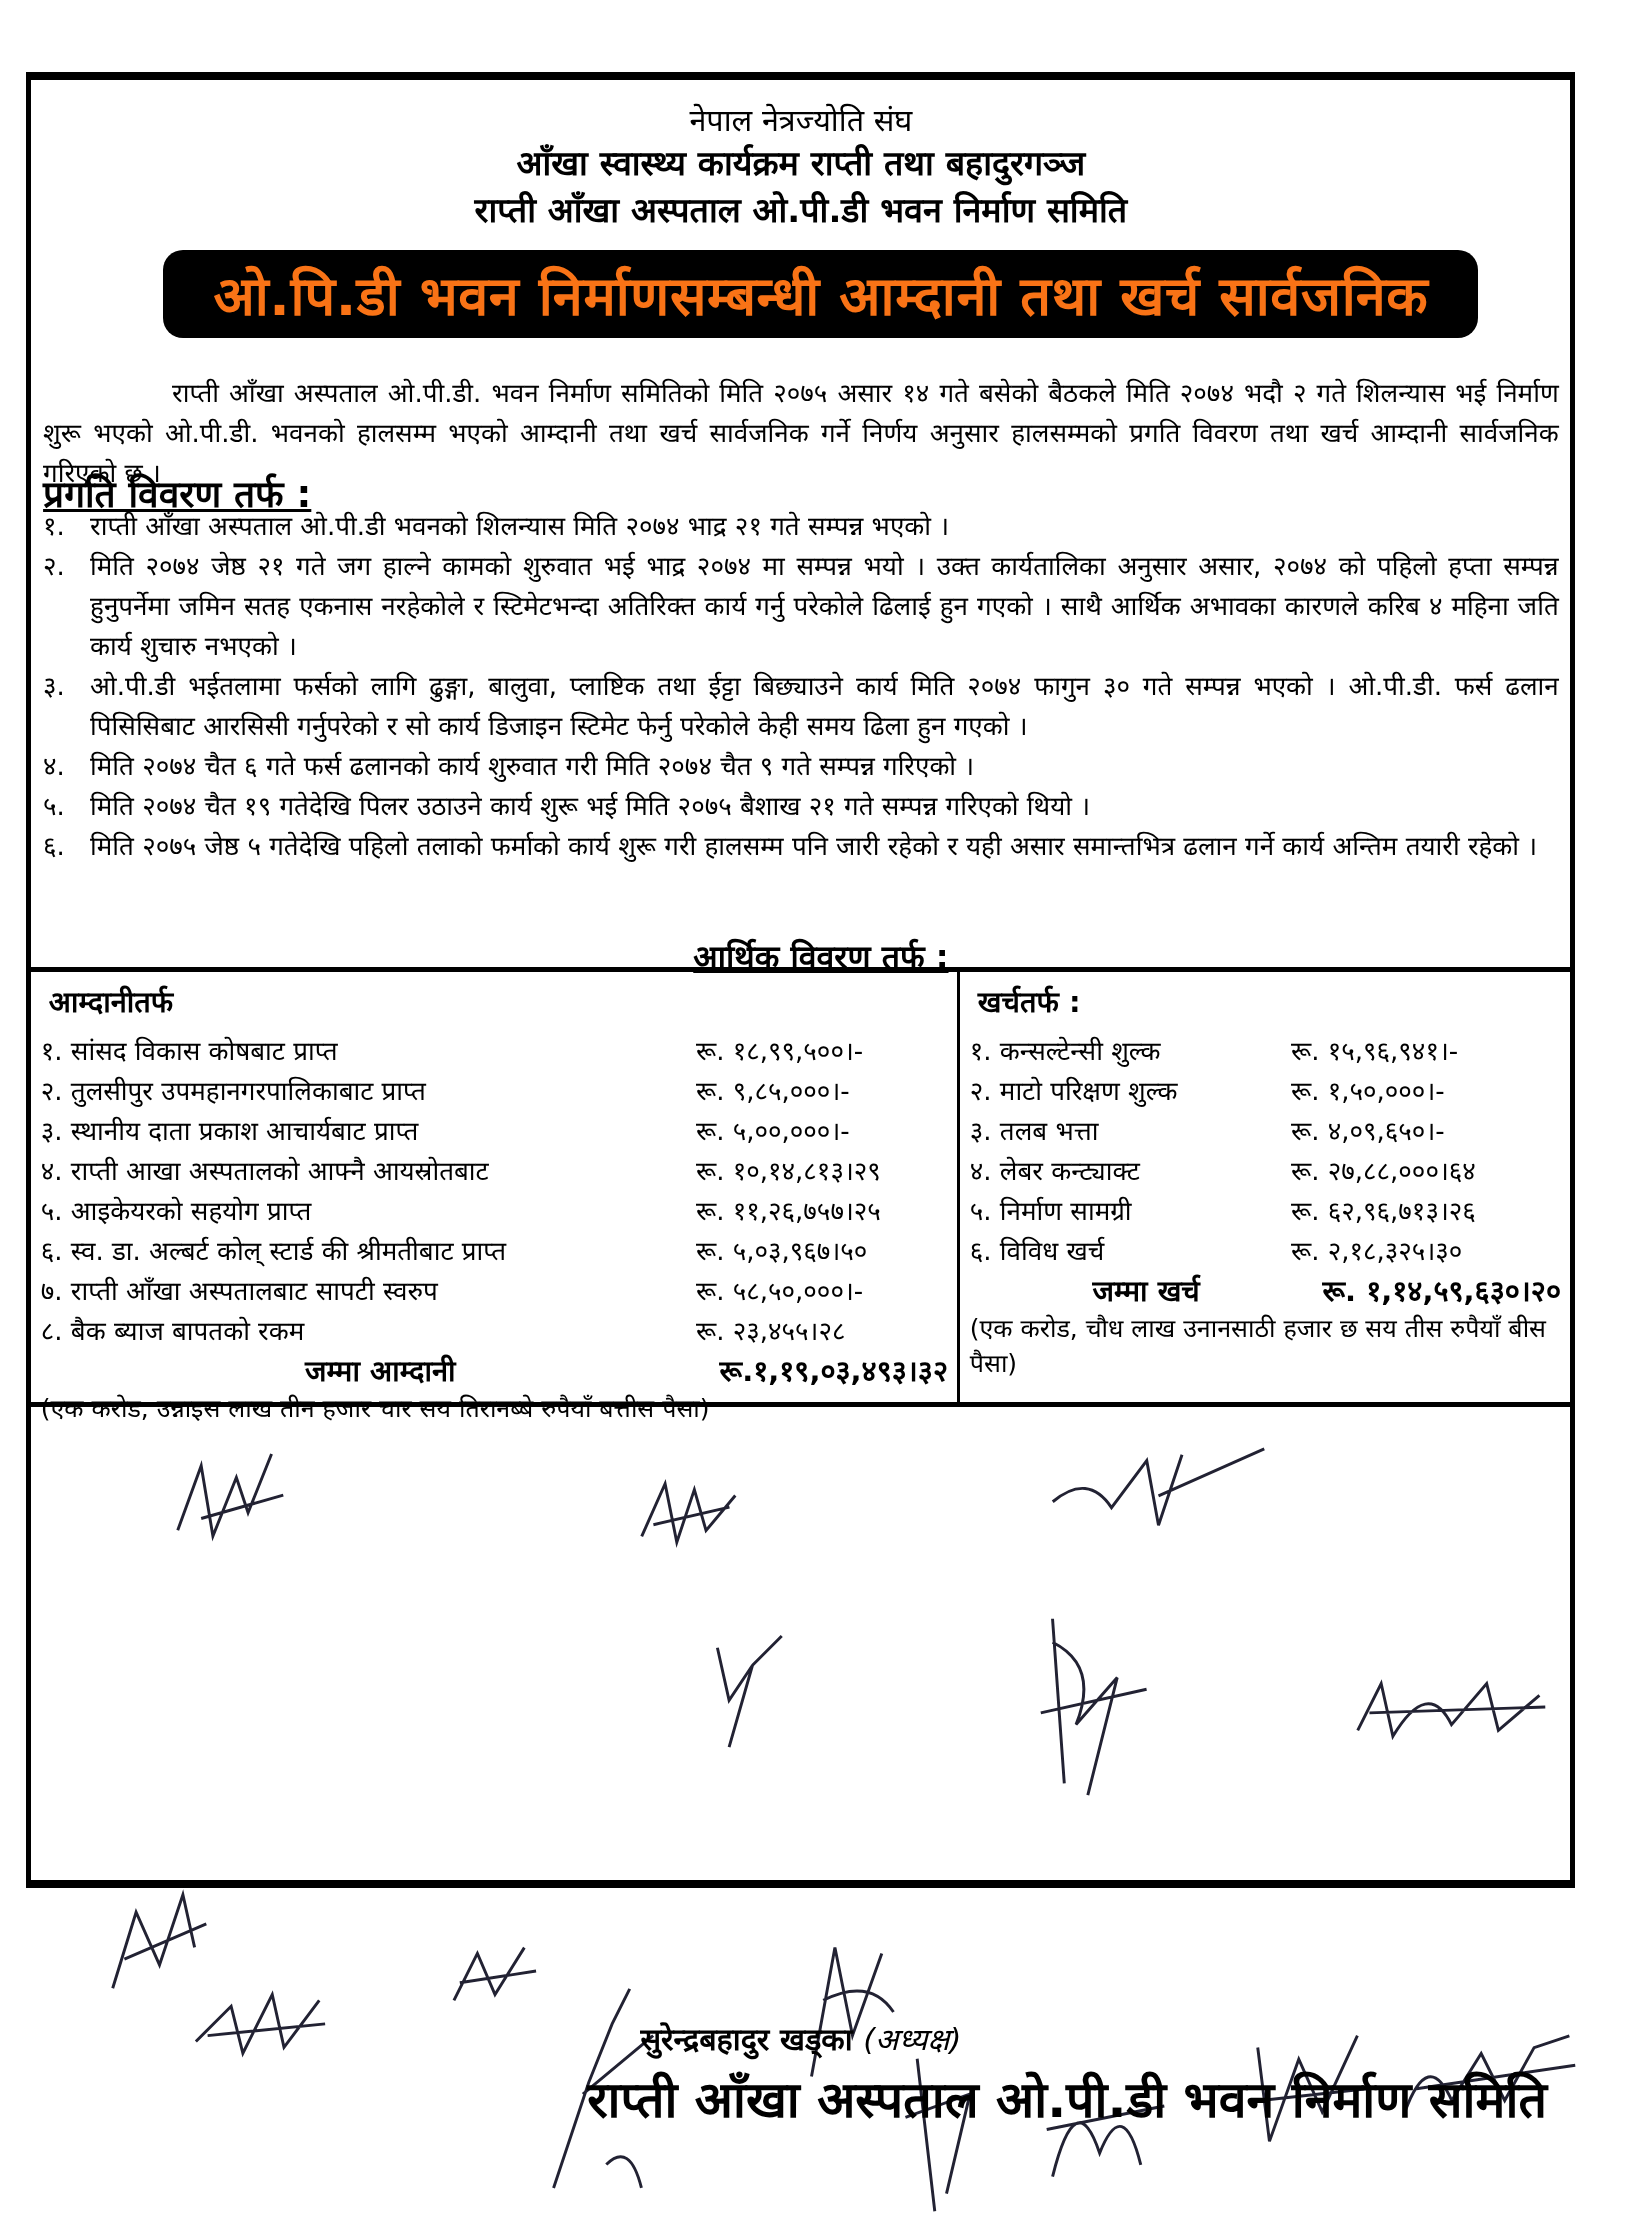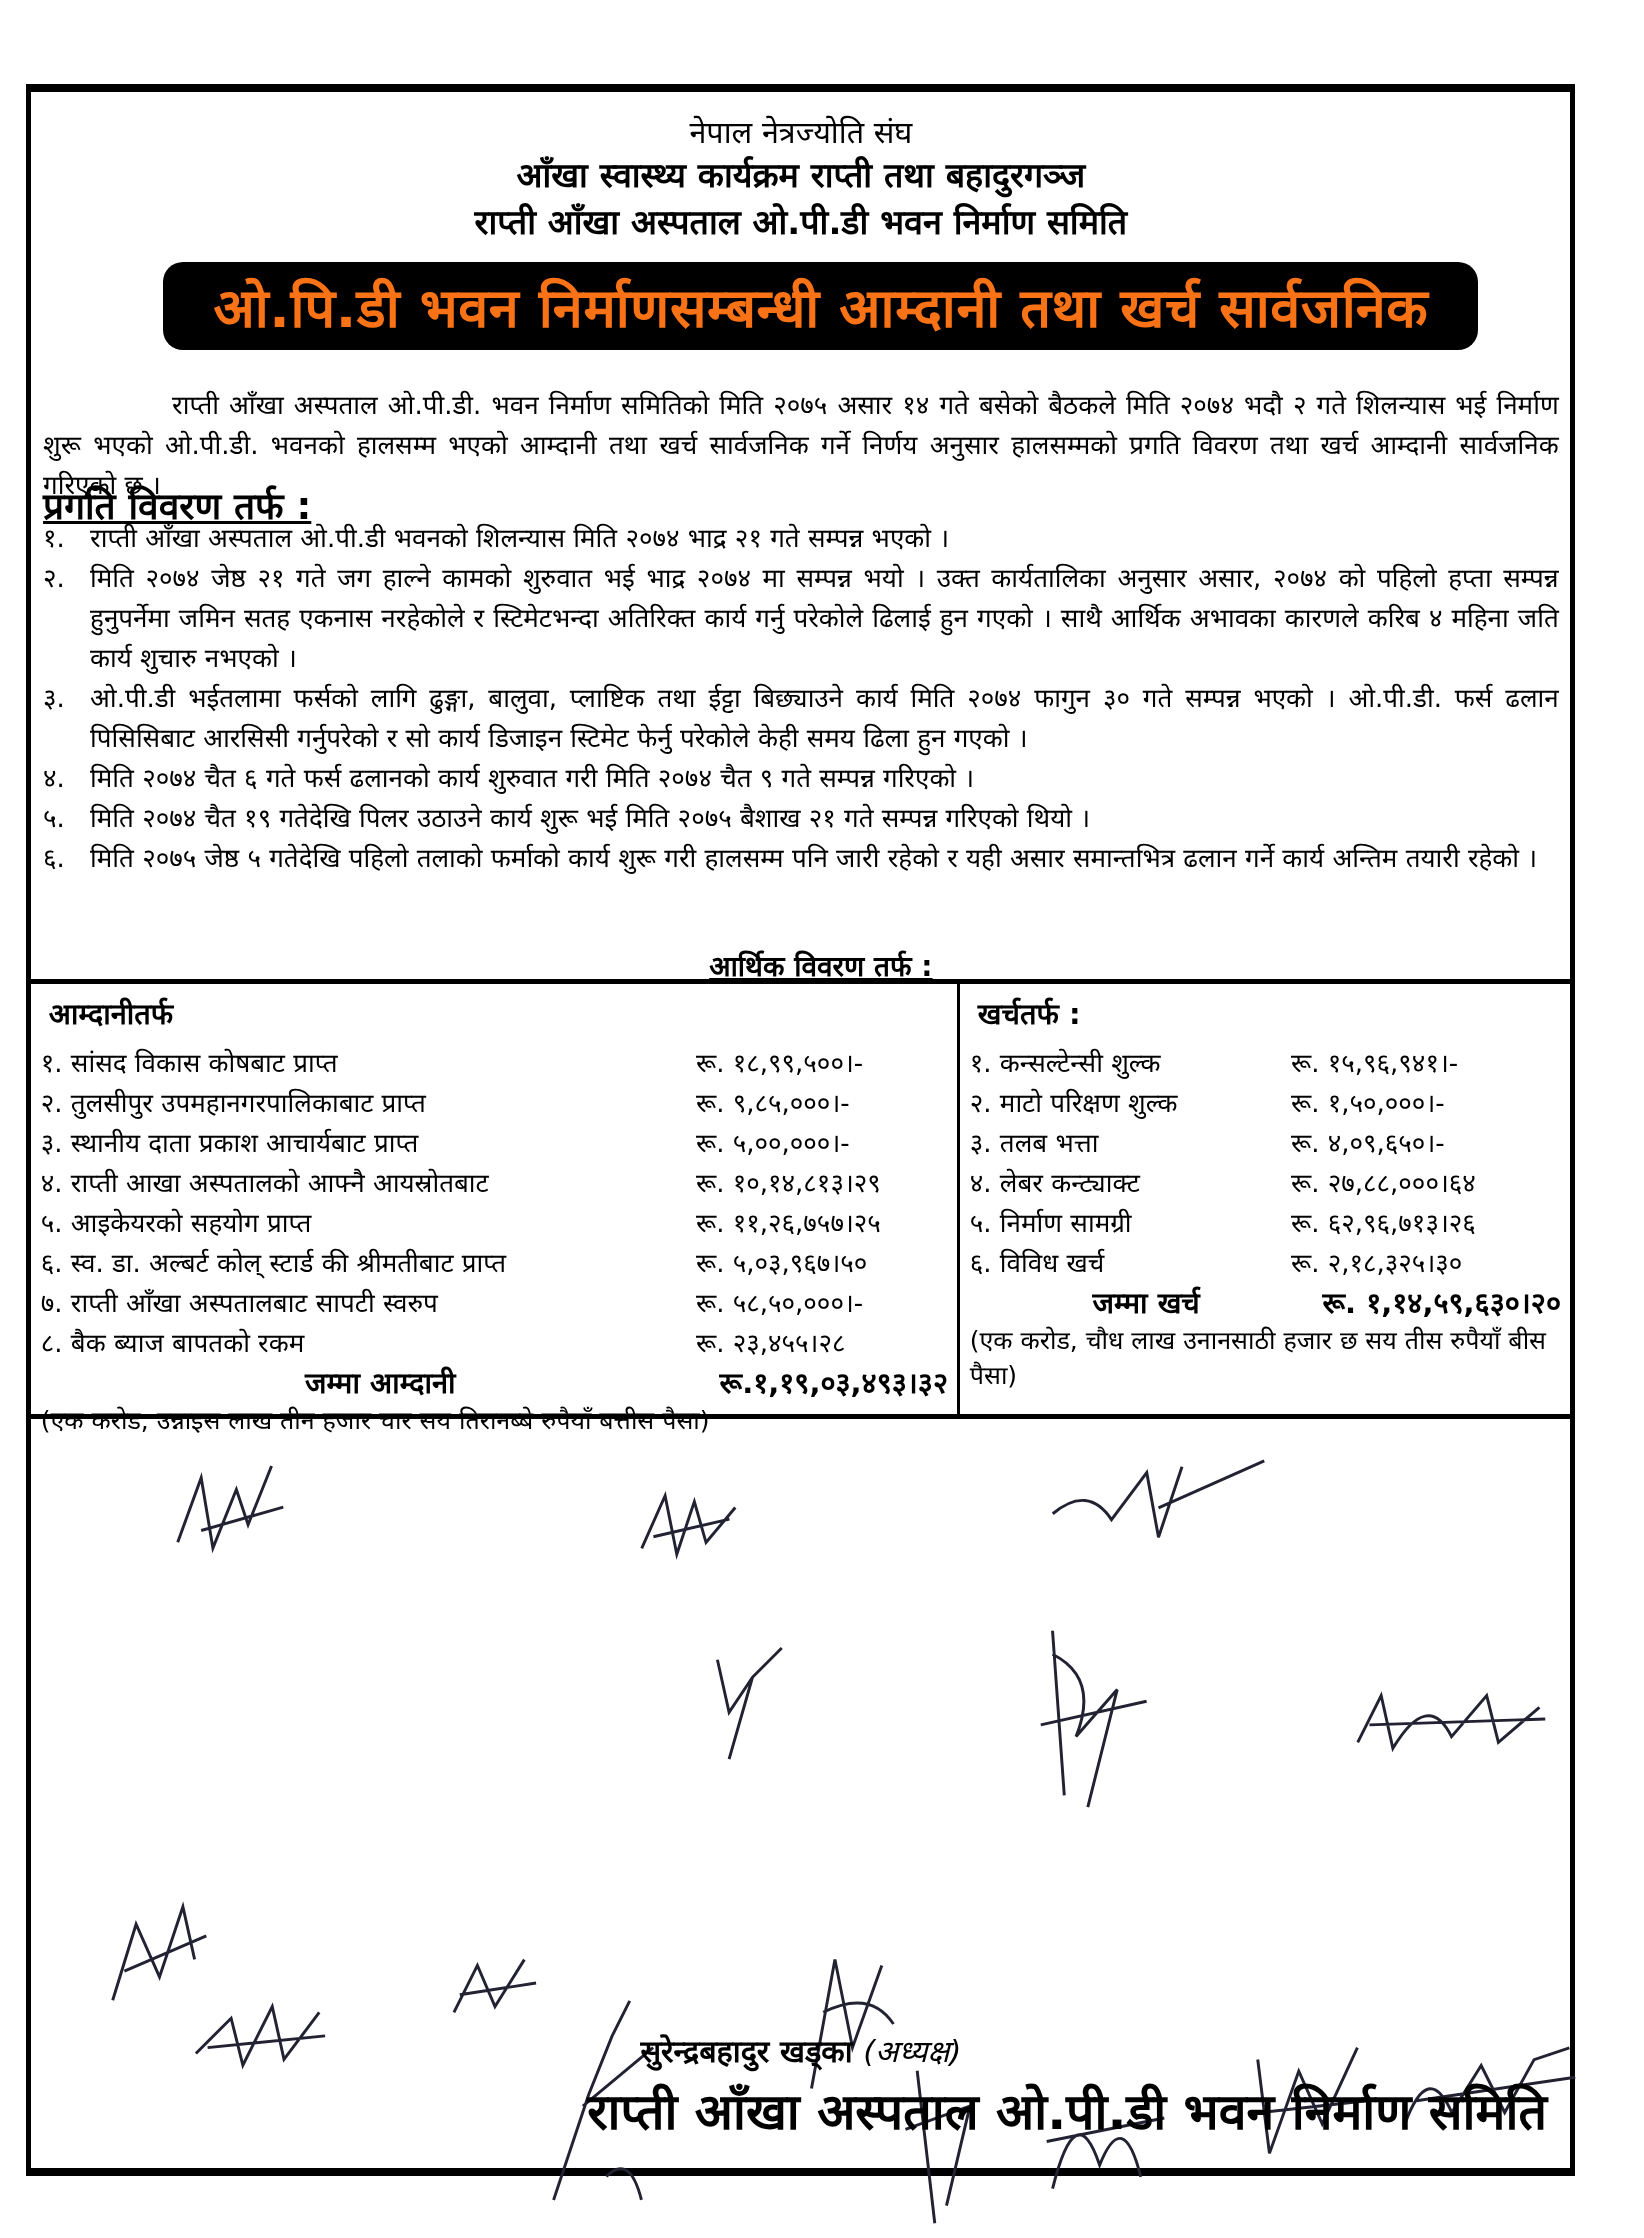--- a/index.html
+++ b/index.html
@@ -1,35 +1,35 @@
 <!DOCTYPE html>
 <html style="font-size:9.4px"><head>
 <meta charset="utf-8">
 <style>
   html, body { margin: 0; padding: 0; background: #ffffff; }
   body { width: 1645px; height: 2239px; position: relative; overflow: hidden;
          font-family: "DejaVu Sans", sans-serif; color: #000; }
-  .frame { position: absolute; left: 26.4px; top: 84px; width: 1549px; height: 2092px;
+  .frame { position: absolute; left: 26.4px; top: 72px; width: 1549px; height: 1816px;
            border: 5.3px solid #000; border-top-width: 8.8px; border-bottom-width: 8.8px; box-sizing: border-box; }
   .center { text-align: center; }
   .org { position: absolute; left: 0; right: 0; top: 17.6px; font-size: 30.5px; font-weight: normal; }
   .prog { position: absolute; left: 0; right: 0; top: 59px; font-size: 34px; font-weight: bold; }
   .committee { position: absolute; left: 0; right: 0; top: 106px; font-size: 34px; font-weight: bold; }
   .banner { position: absolute; left: 132px; top: 170px; width: 1315px; height: 88px;
             background: #000; color: #f97316; border-radius: 20px; font-size: 54px; font-weight: bold;
             display: flex; align-items: center; justify-content: center; letter-spacing: 0.6px; }
   .intro { position: absolute; left: 11.7px; right: 11.7px; top: 267px; font-size: 26px; line-height: 40px;
            text-align: justify; text-indent: 129px; }
   .section-h { position: absolute; left: 11.7px; top: 387px; font-size: 37px; font-weight: bold; text-decoration: underline; }
   .progress { position: absolute; left: 11.7px; right: 11.7px; top: 426px; margin: 0; padding: 0; list-style: none;
               font-size: 26px; line-height: 40px; }
   .progress li { display: flex; text-align: justify; }
   .progress .num { width: 47px; flex: none; }
   .progress .txt { flex: 1; text-align: justify; }
-  .fin-h { position: absolute; left: 0; right: 0; top: 854px; font-size: 28px; font-weight: bold; text-decoration: underline; text-align: center; margin-left: 40px; }
+  .fin-h { position: absolute; left: 0; right: 0; top: 854px; font-size: 32px; font-weight: bold; text-decoration: underline; text-align: center; margin-left: 40px; }
   .table { position: absolute; left: 0; right: 0; top: 887px; height: 440px; border-top: 5.3px solid #000; border-bottom: 5.3px solid #000; box-sizing: border-box; display: flex; }
   .col { box-sizing: border-box; padding: 2.3px 9.4px; font-size: 26px; line-height: 40px; }
   .col.income { width: 929px; border-right: 3.5px solid #000; }
   .col.expense { flex: 1; border-radius: 28px; }
   .col h3 { margin: 8px; font-size: 29px; line-height: 41px; font-weight: bold; }
   .row { display: flex; }
   .row .lbl { flex: 1; white-space: nowrap; overflow: hidden; }
   .row .amt { width: 252px; flex: none; white-space: nowrap; }
   .col.expense .row .amt { width: 270px; }
   .total { display: flex; font-weight: bold; font-size: 29px; }

